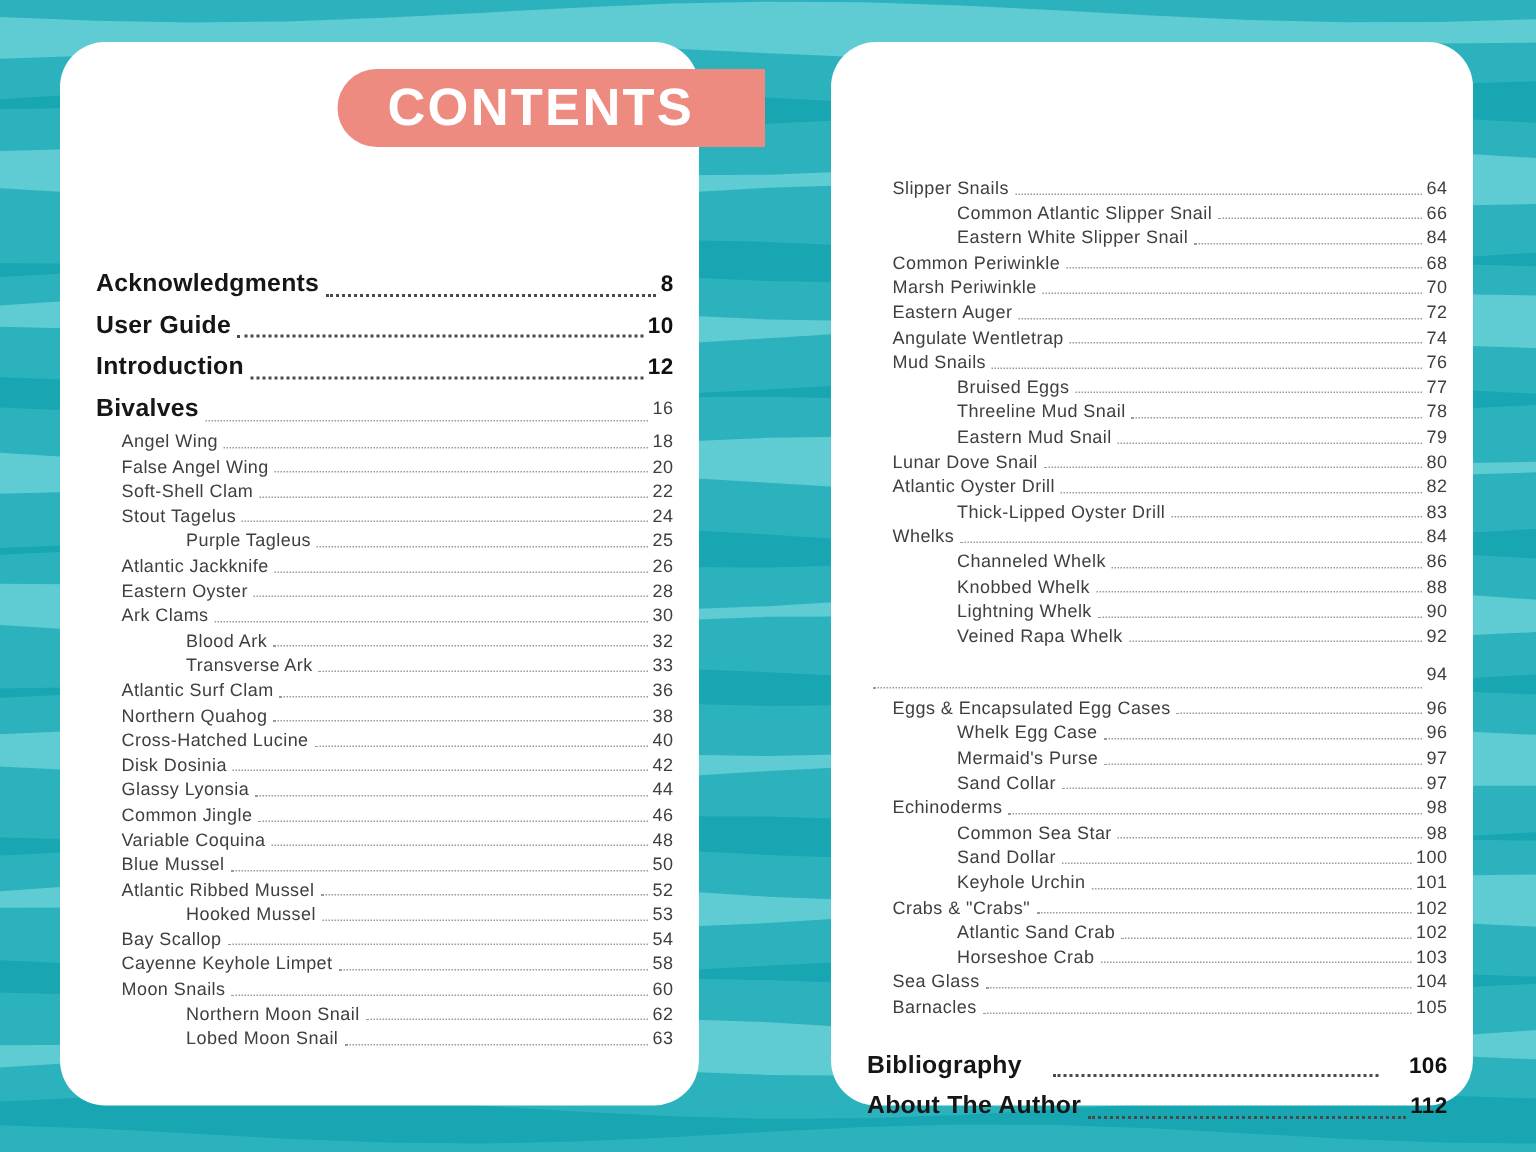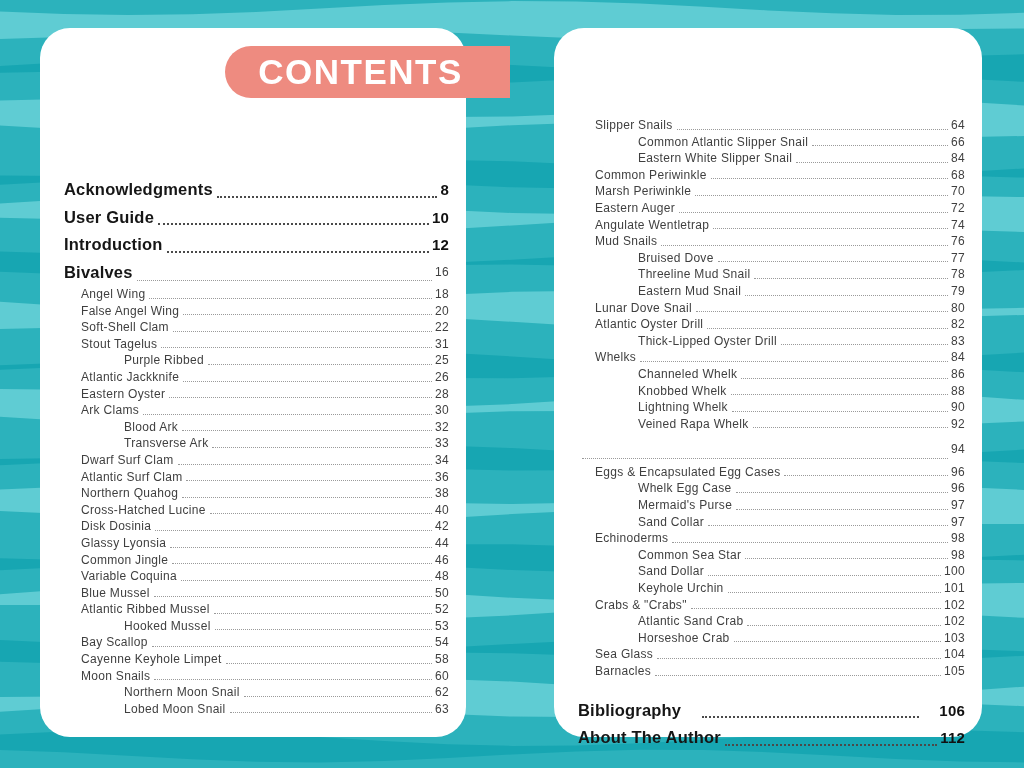--- a/index.html
+++ b/index.html
@@ -114,24 +114,24 @@
           <span class="num">20</span>
         </div>
         <div class="row lvl1 sub">
           <span class="lbl">Soft-Shell Clam</span>
           <span class="dots"></span>
           <span class="num">22</span>
         </div>
         <div class="row lvl1 sub">
           <span class="lbl">Stout Tagelus</span>
           <span class="dots"></span>
-          <span class="num">31</span>
-        </div>
-        <div class="row lvl2 sub">
-          <span class="lbl">Purple Ribbed</span>
+          <span class="num">24</span>
+        </div>
+        <div class="row lvl2 sub">
+          <span class="lbl">Purple Tagleus</span>
           <span class="dots"></span>
           <span class="num">25</span>
         </div>
         <div class="row lvl1 sub">
           <span class="lbl">Atlantic Jackknife</span>
           <span class="dots"></span>
           <span class="num">26</span>
         </div>
         <div class="row lvl1 sub">
           <span class="lbl">Eastern Oyster</span>
@@ -145,25 +145,20 @@
         </div>
         <div class="row lvl2 sub">
           <span class="lbl">Blood Ark</span>
           <span class="dots"></span>
           <span class="num">32</span>
         </div>
         <div class="row lvl2 sub">
           <span class="lbl">Transverse Ark</span>
           <span class="dots"></span>
           <span class="num">33</span>
-        </div>
-        <div class="row lvl1 sub">
-          <span class="lbl">Dwarf Surf Clam</span>
-          <span class="dots"></span>
-          <span class="num">34</span>
         </div>
         <div class="row lvl1 sub">
           <span class="lbl">Atlantic Surf Clam</span>
           <span class="dots"></span>
           <span class="num">36</span>
         </div>
         <div class="row lvl1 sub">
           <span class="lbl">Northern Quahog</span>
           <span class="dots"></span>
           <span class="num">38</span>
@@ -272,21 +267,21 @@
           <span class="lbl">Angulate Wentletrap</span>
           <span class="dots"></span>
           <span class="num">74</span>
         </div>
         <div class="row lvl1 sub">
           <span class="lbl">Mud Snails</span>
           <span class="dots"></span>
           <span class="num">76</span>
         </div>
         <div class="row lvl2 sub">
-          <span class="lbl">Bruised Dove</span>
+          <span class="lbl">Bruised Eggs</span>
           <span class="dots"></span>
           <span class="num">77</span>
         </div>
         <div class="row lvl2 sub">
           <span class="lbl">Threeline Mud Snail</span>
           <span class="dots"></span>
           <span class="num">78</span>
         </div>
         <div class="row lvl2 sub">
           <span class="lbl">Eastern Mud Snail</span>

